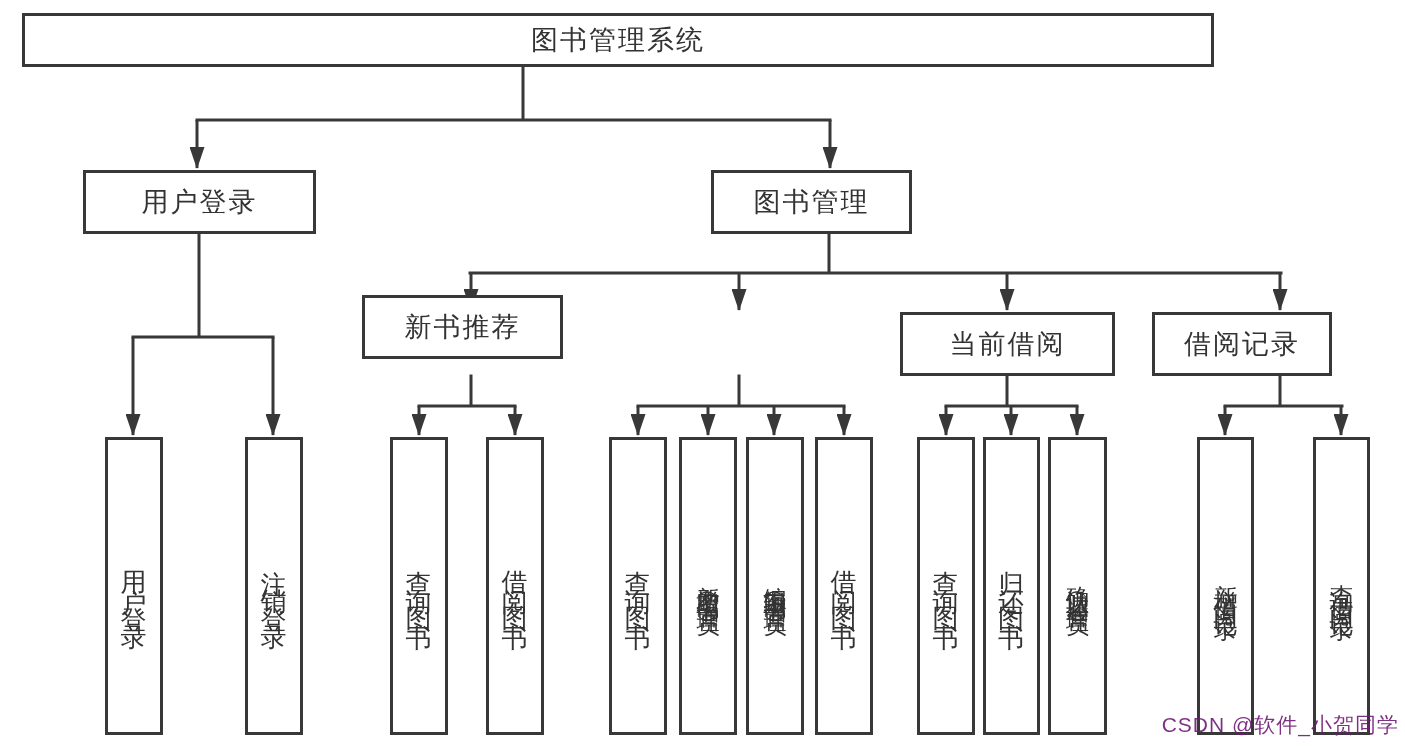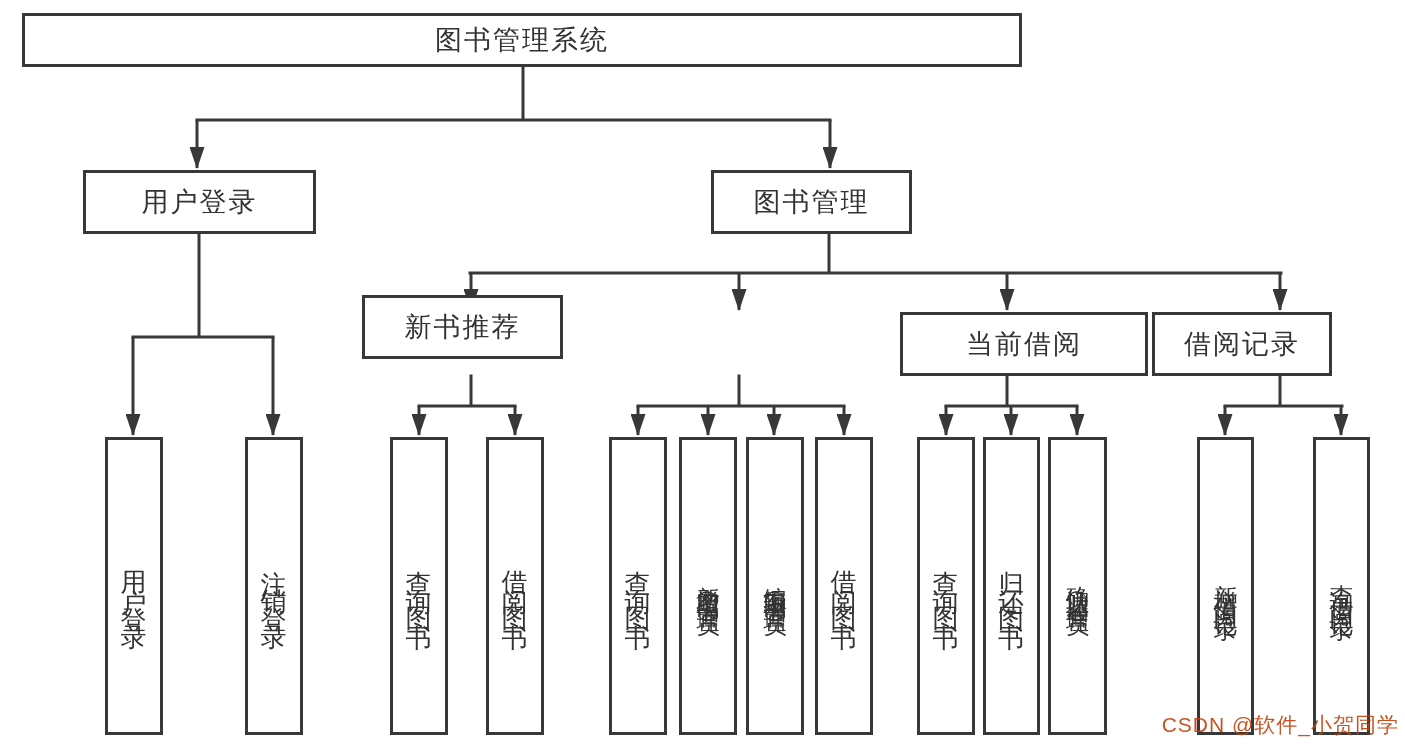--- a/index.html
+++ b/index.html
@@ -23,21 +23,21 @@
   }
   .vbox span{
     writing-mode:vertical-rl;text-orientation:mixed;
     line-height:1;white-space:nowrap;
   }
   .vbox.sparse span{letter-spacing:18px;font-size:26px;}
   .vbox.medium span{letter-spacing:7px;font-size:24px;}
   .vbox.dense  span{letter-spacing:4px;font-size:23px;}
   .watermark{
     position:absolute;right:6px;bottom:8px;z-index:5;
-    font-size:21px;color:#c2410c;opacity:0.9;letter-spacing:1px;
+    font-size:21px;color:#701a75;opacity:0.9;letter-spacing:1px;
   }
 </style>
 </head>
 <body>
 
 <div class="stage">
 
   <svg width="1405" height="747" viewBox="0 0 1405 747">
     <defs>
       <marker id="arrow" viewBox="0 0 22 15" refX="21" refY="7.5" markerWidth="22" markerHeight="15" markerUnits="userSpaceOnUse" orient="auto">
@@ -74,35 +74,35 @@
     <path class="arrowline" marker-end="url(#arrow)" d="M844,406 V435"></path>
 
     <path class="arrowline" marker-end="url(#arrow)" d="M946,406 V435"></path>
     <path class="arrowline" marker-end="url(#arrow)" d="M1011,406 V435"></path>
     <path class="arrowline" marker-end="url(#arrow)" d="M1077,406 V435"></path>
 
     <path class="arrowline" marker-end="url(#arrow)" d="M1225,406 V435"></path>
     <path class="arrowline" marker-end="url(#arrow)" d="M1341,406 V435"></path>
   </svg>
 
-  <div class="hbox" style="left:22px;top:13px;width:1000px;height:54px">
+  <div class="hbox" style="left:22px;top:13px;width:1192px;height:54px">
     <span>图书管理系统</span>
   </div>
 
   <div class="hbox" style="left:83px;top:170px;width:233px;height:64px">
     <span>用户登录</span>
   </div>
   <div class="hbox" style="left:711px;top:170px;width:201px;height:64px">
     <span>图书管理</span>
   </div>
 
   <div class="hbox" style="left:362px;top:295px;width:201px;height:64px">
     <span>新书推荐</span>
   </div>
-  <div class="hbox" style="left:900px;top:312px;width:248px;height:64px">
+  <div class="hbox" style="left:900px;top:312px;width:215px;height:64px">
     <span>当前借阅</span>
   </div>
   <div class="hbox" style="left:1152px;top:312px;width:180px;height:64px">
     <span>借阅记录</span>
   </div>
 
   <div class="vbox sparse" style="left:105px">
     <span>用户登录</span>
   </div>
   <div class="vbox sparse" style="left:245px">

